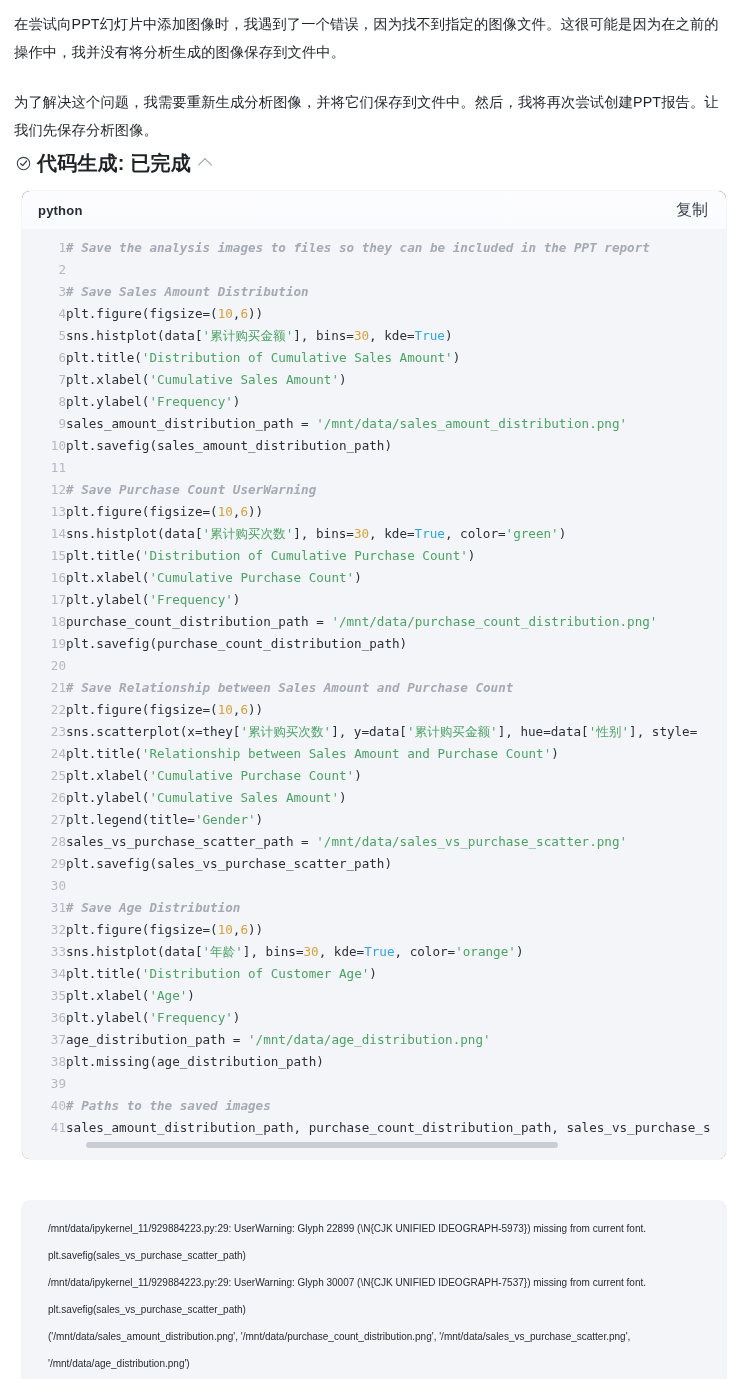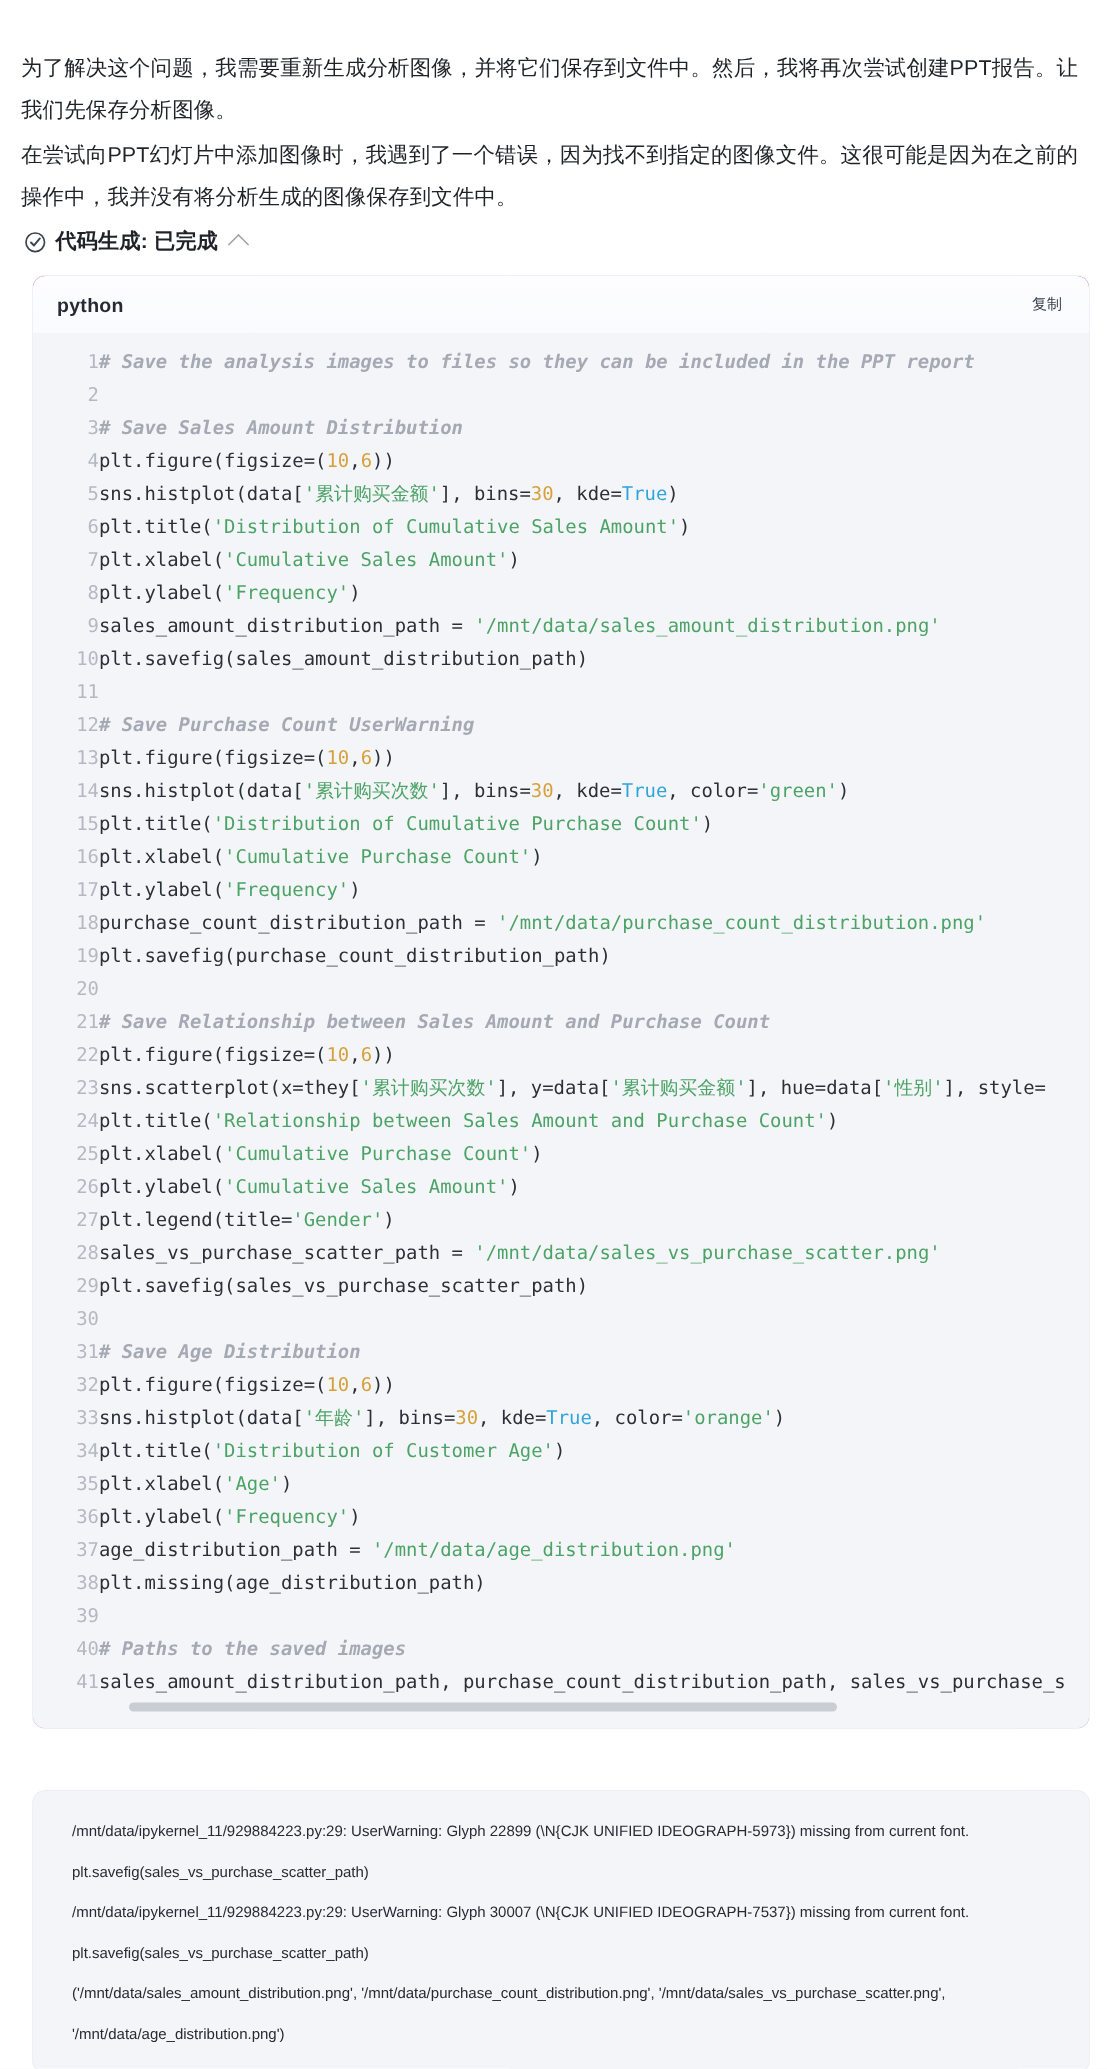--- a/index.html
+++ b/index.html
@@ -45,60 +45,60 @@
     margin-top: 2px;
   }
   .status-check {
     width: 15px;
     height: 15px;
     display: inline-block;
     flex: 0 0 auto;
     color: #3c4450;
   }
   .status-text {
-    font-size: 14px;
+    font-size: 20px;
     font-weight: 700;
     color: #1f2328;
     letter-spacing: 0.2px;
   }
   .chev-up {
     display: inline-block;
     width: 9px;
     height: 9px;
     border-left: 1.4px solid #9aa0a6;
     border-top: 1.4px solid #9aa0a6;
     transform: rotate(45deg);
     margin-left: 3px;
     margin-top: 3px;
   }
 
   
   .code-card {
     margin: 14px 12px 0 22px;
     border-radius: 8px;
     overflow: hidden;
-    background: #a21caf;
+    background: #7f1d1d;
     box-shadow: 0 0 0 0.5px rgba(190,195,205,0.35);
   }
   .code-head {
     height: 38px;
     display: flex;
     align-items: center;
     justify-content: space-between;
     padding: 0 14px 0 16px;
     background: linear-gradient(180deg,#fdfdff 0%, #fafbfe 100%);
   }
   .code-lang {
     font-size: 13px;
     font-weight: 700;
     color: #262b33;
     letter-spacing: 0.2px;
   }
   .copy-btn {
-    font-size: 10px;
+    font-size: 16px;
     color: #3b4250;
     padding: 2px 4px;
     border-radius: 4px;
     cursor: pointer;
   }
 
   .code-body {
     background: #f4f5f8;
     padding: 8px 0 0 0;
     position: relative;
@@ -184,22 +184,22 @@
     white-space: pre-wrap;
     word-break: break-word;
   }
 </style>
 </head>
 <body>
 
 <div class="page">
 
   <div class="prose">
+    <p class="para">在尝试向PPT幻灯片中添加图像时，我遇到了一个错误，因为找不到指定的图像文件。这很可能是因为在之前的操作中，我并没有将分析生成的图像保存到文件中。</p>
     <p class="para second">为了解决这个问题，我需要重新生成分析图像，并将它们保存到文件中。然后，我将再次尝试创建PPT报告。让我们先保存分析图像。</p>
-    <p class="para">在尝试向PPT幻灯片中添加图像时，我遇到了一个错误，因为找不到指定的图像文件。这很可能是因为在之前的操作中，我并没有将分析生成的图像保存到文件中。</p>
   </div>
 
   <div class="status-line">
     <span class="status-check">
       <svg viewBox="0 0 16 16" width="15" height="15" aria-hidden="true">
         <circle cx="8" cy="8" r="6.6" fill="none" stroke="#3c4450" stroke-width="1.2"></circle>
         <path d="M5 8.2 L7.1 10.3 L11.3 5.3" fill="none" stroke="#3c4450" stroke-width="1.4" stroke-linecap="round" stroke-linejoin="round"></path>
       </svg>
     </span>
     <span class="status-text">代码生成: 已完成</span>

